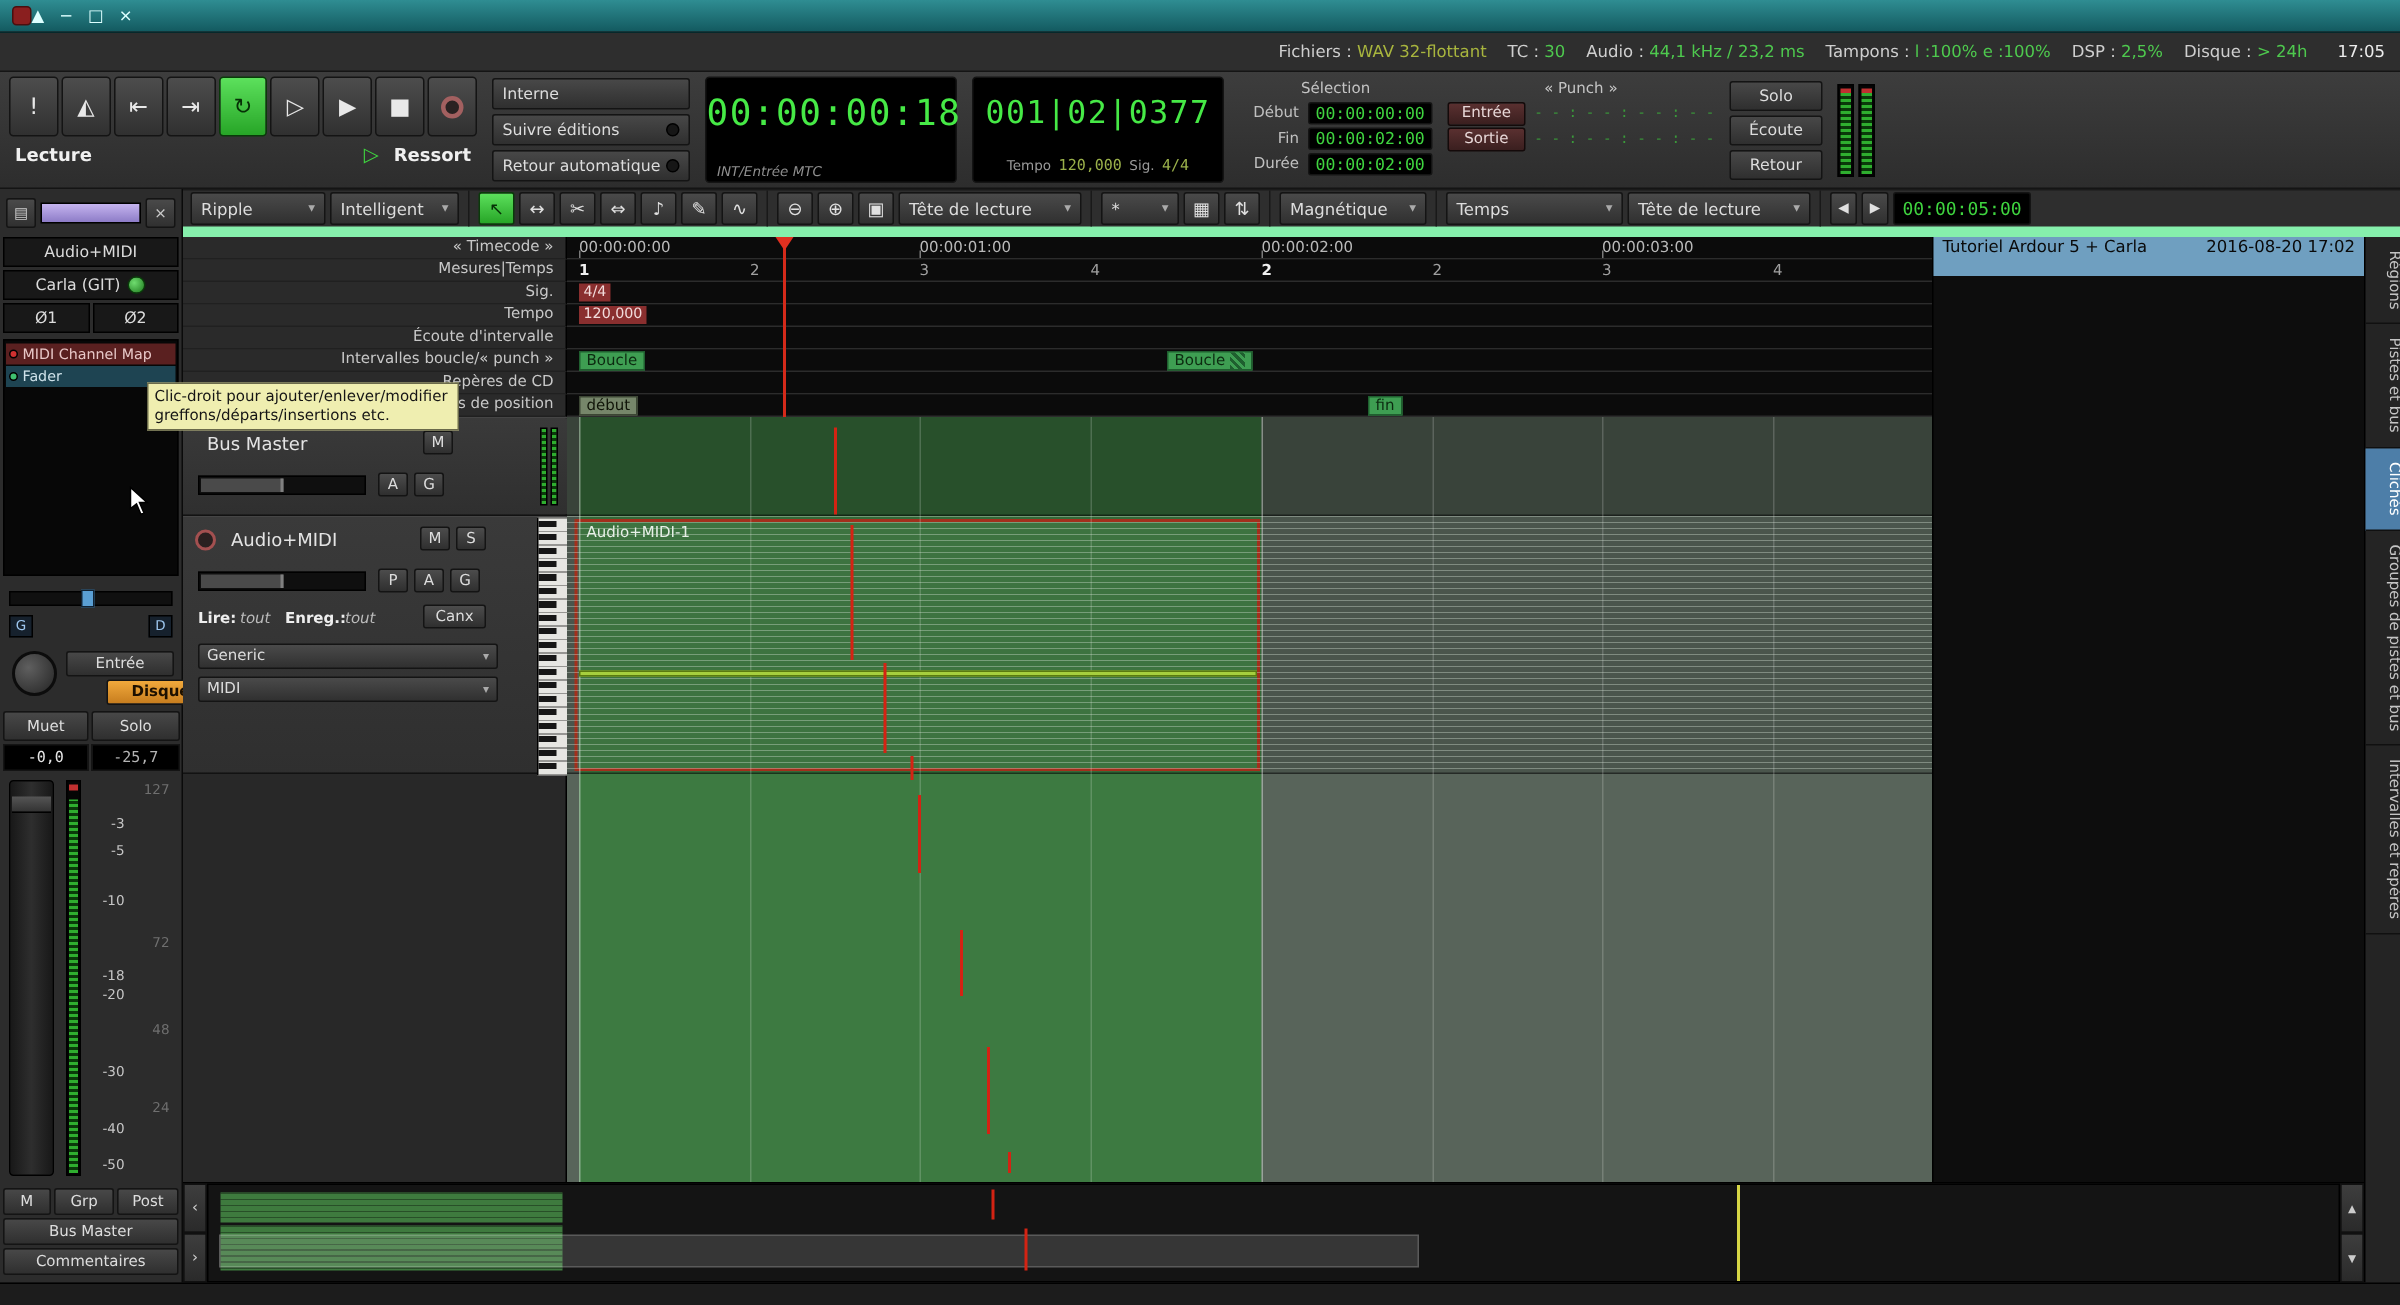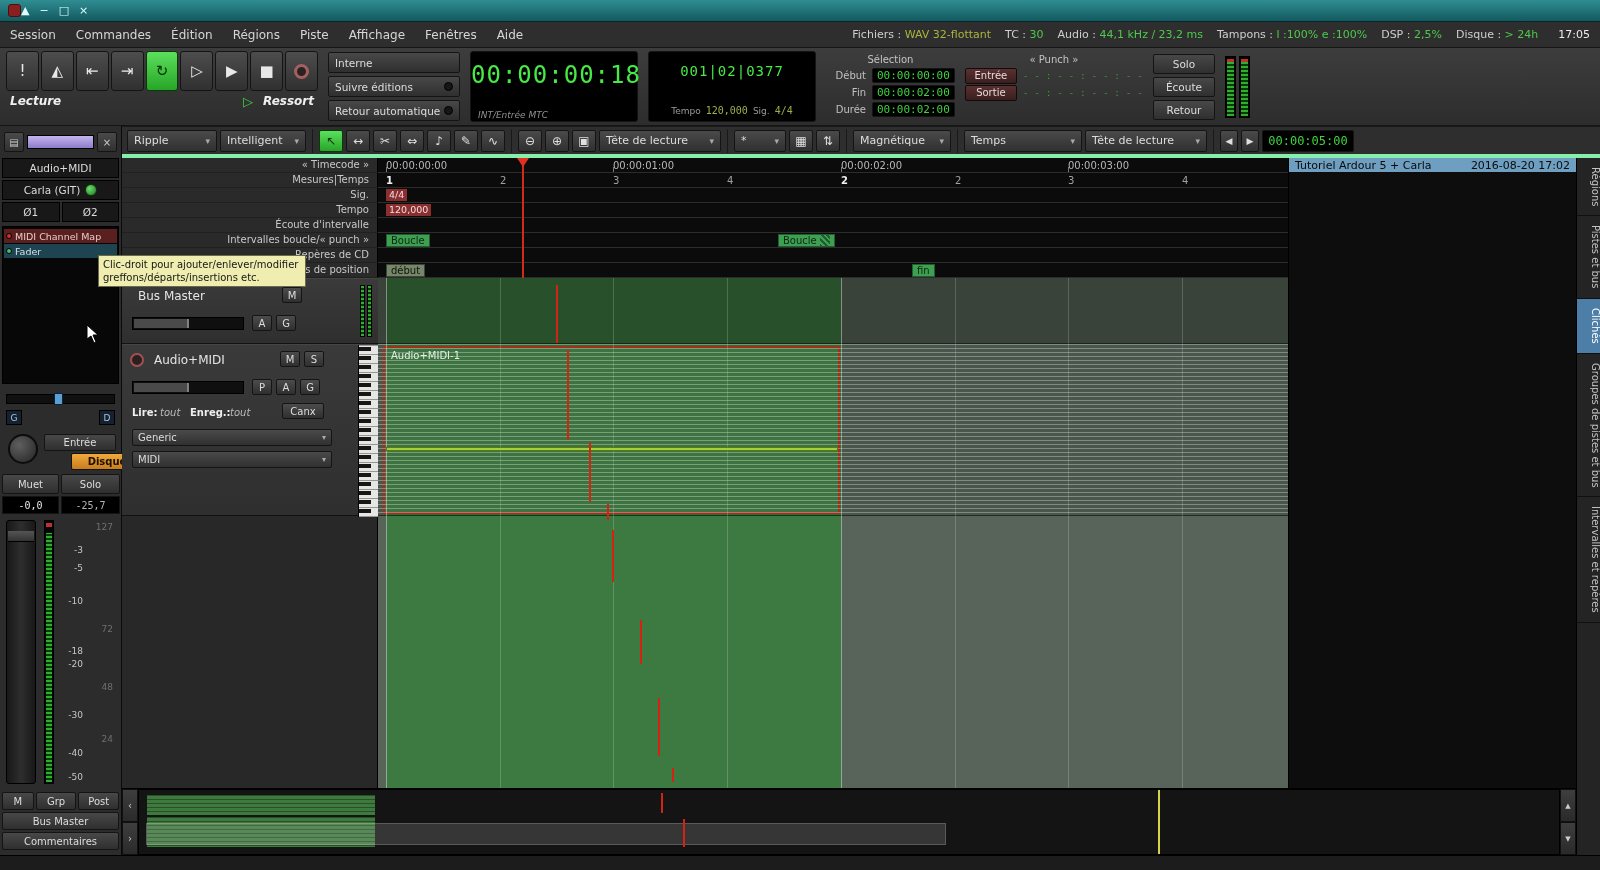--- a/index.html
+++ b/index.html
@@ -32,21 +32,21 @@
   .transport { position:absolute; left:0; top:48px; width:1600px; height:78px;
     background:linear-gradient(#3d3d3d,#2d2d2d); border-bottom:1px solid #141414;
     display:flex; gap:10px; padding:3px 6px; }
   .tgroup { display:flex; flex-direction:column; gap:3px; }
   .tbtnrow { display:flex; gap:2px; }
   .tbtn { width:33px; height:40px; background:linear-gradient(#4d4d4d,#303030);
     border:1px solid #141414; border-radius:3px; color:#e8e8e8; font-size:15px;
     display:flex; align-items:center; justify-content:center; }
   .tbtn.green { background:linear-gradient(#5ce05c,#27a527); color:#063006; border-color:#0a3a0a; }
   .recring { width:15px; height:15px; border:3px solid #a36060; border-radius:50%; background:#2a2222; }
-  .shuttlerow { display:flex; padding:0 4px; height:18px;font-style:italic; }
+  .shuttlerow { display:flex; align-items:center; padding:0 4px; height:18px; }
   .shuttlerow .word { font-weight:bold; font-size:12px; color:#f0f0f0; }
   .shuttlerow .tri { color:#3fd43f; font-size:13px; margin:0 10px 0 auto; }
   .wcol { display:flex; flex-direction:column; gap:3px; justify-content:center; }
   .wbtn { width:132px; height:21px; background:linear-gradient(#484848,#2f2f2f);
     border:1px solid #141414; border-radius:2px; display:flex; align-items:center;
     padding:0 6px; font-size:10.5px; color:#ddd; }
   .wbtn .ledsm { margin-left:auto; width:9px; height:9px; border-radius:50%;
     background:#161616; border:1px solid #000; }
   .clockbox { background:#000; border:1px solid #141414; border-radius:3px; position:relative; }
   .bigclock { font-family:"DejaVu Sans Mono","Liberation Mono",monospace;
@@ -68,21 +68,21 @@
   .stackbtn { height:20px; background:linear-gradient(#484848,#2f2f2f); border:1px solid #141414;
     border-radius:2px; color:#ddd; font-size:10.5px; display:flex; align-items:center; justify-content:center; }
   .stackbtn.activeblue { background:#3a4a5a; border:1px solid #5c9fd8; color:#fff; }
   .tmeter { width:11px; height:62px; background:#050505; border:1px solid #000; position:relative; }
   .tmeter .fill { position:absolute; left:1px; right:1px; bottom:1px; height:92%;
     background:repeating-linear-gradient(0deg,#2fae2f 0 2px,#0a3a0a 2px 4px); }
   .tmeter .cap { position:absolute; left:1px; right:1px; top:2px; height:3px; background:#c03030; }
 
   
   .toolbar { position:absolute; left:122px; top:126px; width:1478px; height:32px; background:#2e2e2e;
-    border-top:1px solid #1a1a1a; border-bottom:4px solid #86efac;
+    border-top:1px solid #1a1a1a; border-bottom:7px solid #86efac;
     display:flex; align-items:center; gap:3px; padding:0 5px; }
   .dd { display:flex; align-items:center; height:22px; padding:0 6px;
     background:linear-gradient(#4a4a4a,#303030); border:1px solid #141414; border-radius:2px;
     font-size:11px; color:#ddd; }
   .dd .car { margin-left:auto; font-size:9px; color:#aaa; padding-left:6px; }
   .tool { width:24px; height:22px; background:linear-gradient(#4a4a4a,#303030);
     border:1px solid #141414; border-radius:2px; color:#e0e0e0; font-size:12px;
     display:flex; align-items:center; justify-content:center; }
   .tool.green { background:linear-gradient(#5ce05c,#27a527); color:#063006; border-color:#0a3a0a; }
   .sep { width:1px; height:24px; background:#191919; margin:0 3px; }
@@ -189,21 +189,21 @@
   .region { position:absolute; left:5px; top:68px; width:457px; height:168px; border:2px solid #a22f1c;
     background:rgba(150,220,150,.10); z-index:2; }
   .regionname { position:absolute; left:6px; top:2px; font-size:10px; color:#e8f0e8; }
   .note { position:absolute; left:8px; width:452px; top:169px; height:4px; background:#a6cf3e;
     border:1px solid #5a7a10; z-index:5; }
   .art { position:absolute; width:2px; background:#d42313; z-index:6; }
 
   
   .rightpanel { position:absolute; left:1288px; top:158px; width:288px; height:697px; background:#0d0d0d;
     border-left:1px solid #000; }
-  .snaprow { height:14px; background:#6f9fc0; color:#0a0a0a; display:flex; align-items:flex-end;
+  .snaprow { height:26px; background:#6f9fc0; color:#0a0a0a; display:flex; align-items:flex-start;
     justify-content:space-between; padding:0 6px; font-size:11px; }
   .tabstrip { position:absolute; left:1576px; top:158px; width:24px; height:697px; background:#242424;
     border-left:1px solid #000; display:flex; flex-direction:column; }
   .vtab { writing-mode:vertical-rl; width:24px; padding:9px 0; text-align:center; font-size:10px;
     color:#c4c4c4; border-bottom:1px solid #101010; }
   .vtab.active { background:#4d7ea8; color:#fff; }
 
   
   .summary { position:absolute; left:122px; top:788px; width:1454px; height:67px; background:#181818;
     border-top:1px solid #000; display:flex; }
@@ -234,30 +234,20 @@
     <div class="logo"></div>
     <div class="winbtns">
       <span>▲</span>
       <span>−</span>
       <span>□</span>
       <span>×</span>
     </div>
   </div>
 
   <div class="menubar">
-    <div class="menus">
-      <span>Session</span>
-      <span>Commandes</span>
-      <span>Édition</span>
-      <span>Régions</span>
-      <span>Piste</span>
-      <span>Affichage</span>
-      <span>Fenêtres</span>
-      <span>Aide</span>
-    </div>
     <div class="statusline">
       <span><span class="lbl">Fichiers :</span> <span class="val olive">WAV 32-flottant</span></span>
       <span><span class="lbl">TC :</span> <span class="val">30</span></span>
       <span><span class="lbl">Audio :</span> <span class="val">44,1 kHz / 23,2 ms</span></span>
       <span><span class="lbl">Tampons :</span> <span class="val">l :100% e :100%</span></span>
       <span><span class="lbl">DSP :</span> <span class="val">2,5%</span></span>
       <span><span class="lbl">Disque :</span> <span class="val">&gt; 24h</span></span>
       <span class="clk">17:05</span>
     </div>
   </div>
@@ -313,21 +303,21 @@
           <span class="ledsm"></span>
         </div>
     </div>
 
     <div class="clockbox" style="width:168px">
       <div class="bigclock">00:00:00:18</div>
       <div class="clocksub">INT/Entrée MTC</div>
     </div>
 
     <div class="clockbox" style="width:168px">
-      <div class="bigclock" style="font-size:14px;padding-top:11px" actable="false">001|02|0377</div>
+      <div class="bigclock" style="font-size:21px;padding-top:11px" actable="false">001|02|0377</div>
       <div class="clocksub2">
         <span>Tempo</span>
         <span class="tval">120,000</span>
         <span>Sig.</span>
         <span class="tval">4/4</span>
       </div>
     </div>
 
     <div class="selcol">
       <div class="seltitle">Sélection</div>

